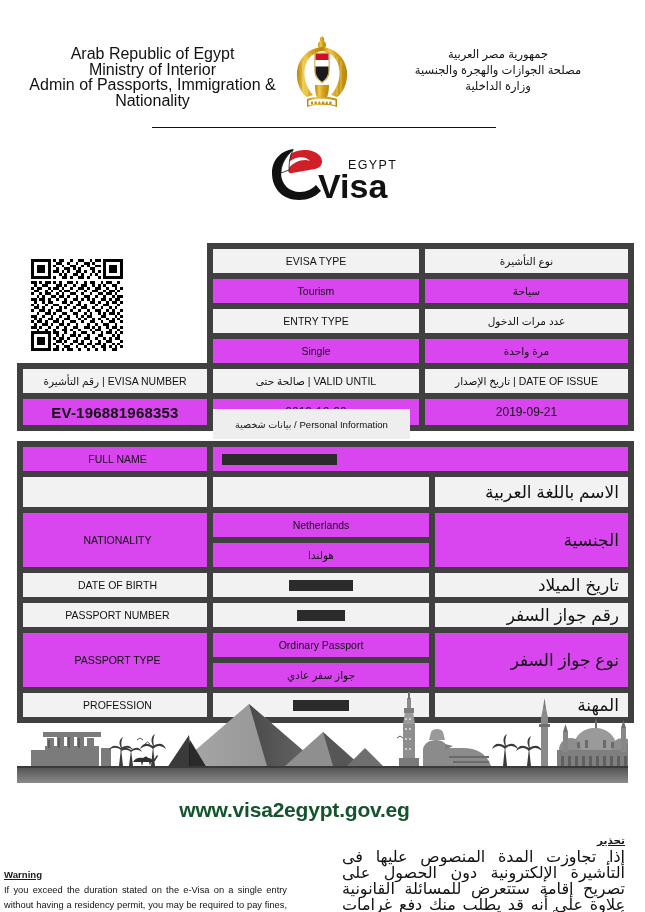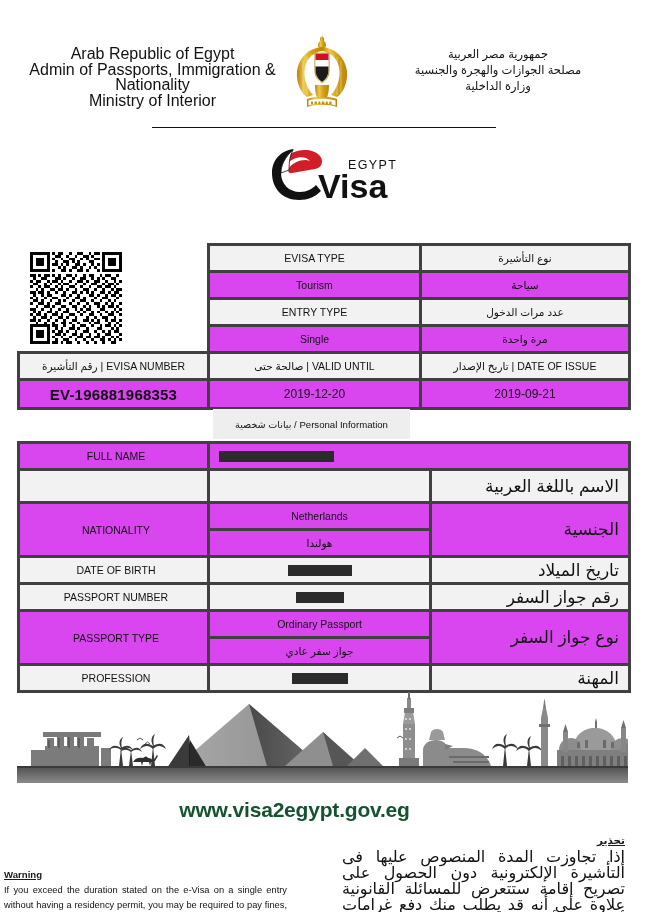--- a/index.html
+++ b/index.html
@@ -25,21 +25,21 @@
   .divider{position:absolute;left:152px;top:127px;width:344px;height:0;
     border-top:1.6px solid #111;}
 
   
   .logo{position:absolute;left:262px;top:143px;width:135px;height:62px;}
   .logo svg{display:block;}
 
   
   .tbl{position:absolute;border-collapse:collapse;table-layout:fixed;}
   .tbl td{
-    border:3px solid #404040;font-size:10.5px;color:#111;
+    border:6px solid #404040;font-size:10.5px;color:#111;
     text-align:center;vertical-align:middle;padding:0 4px;
   }
   .shade{background:#f2f2f2;}
   .white{background:#d946ef;}
   .ar{font-size:11px;direction:rtl;}
   .bi{font-size:9.8px;}
 
   #visa-table{left:17px;top:243px;width:611px;}
   #visa-table td{height:24px;}
   #visa-table .qrcell{border:none;background:#fff;}
@@ -83,22 +83,22 @@
   .warn-body.ar{font-size:16px;line-height:16px;}
 </style>
 </head>
 <body>
 
 <div class="page">
 
   <div class="header">
     <div class="hdr-en">
       <div>Arab Republic of Egypt</div>
+      <div>Ministry of Interior</div>
       <div>Admin of Passports, Immigration &amp; Nationality</div>
-      <div>Ministry of Interior</div>
     </div>
 
     <div class="emblem">
       <svg viewBox="0 0 58 80" width="58" height="80">
         <defs>
           <linearGradient id="gold" x1="0" y1="0" x2="1" y2="0">
             <stop offset="0" stop-color="#b8860b"></stop>
               <stop offset=".3" stop-color="#f0c84a"></stop>
             <stop offset=".6" stop-color="#d4a017"></stop>
               <stop offset="1" stop-color="#b8860b"></stop>

